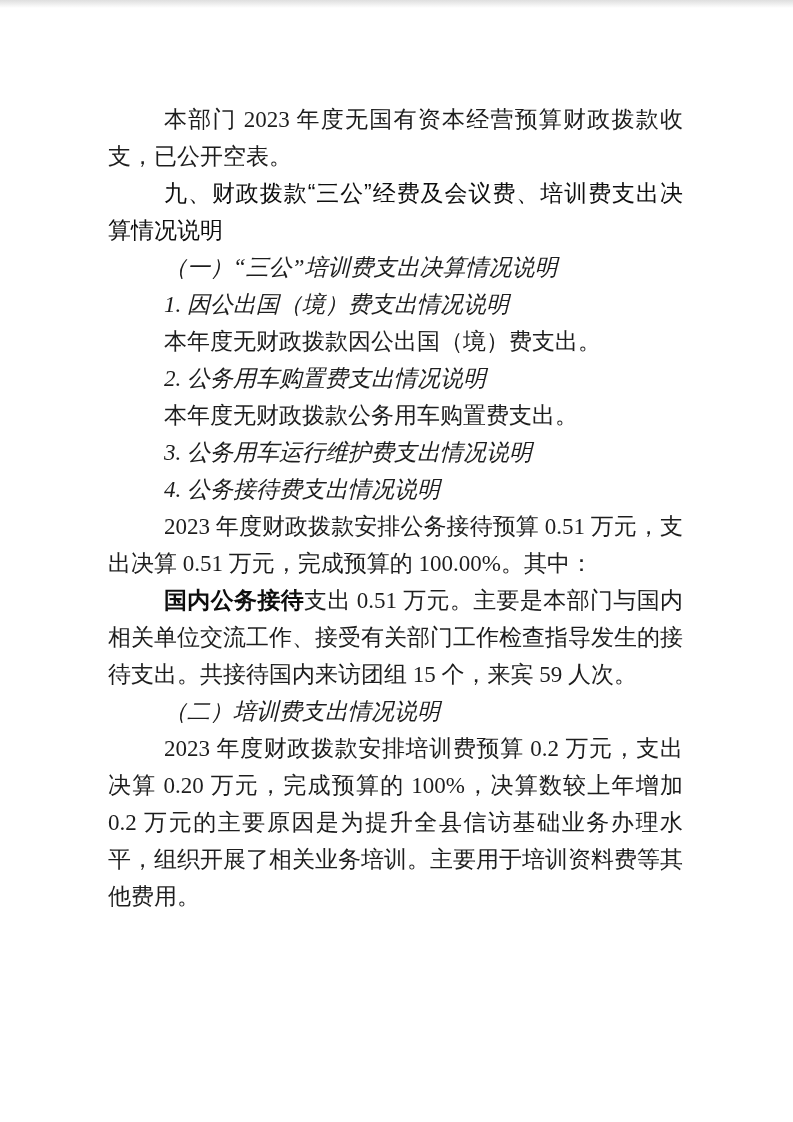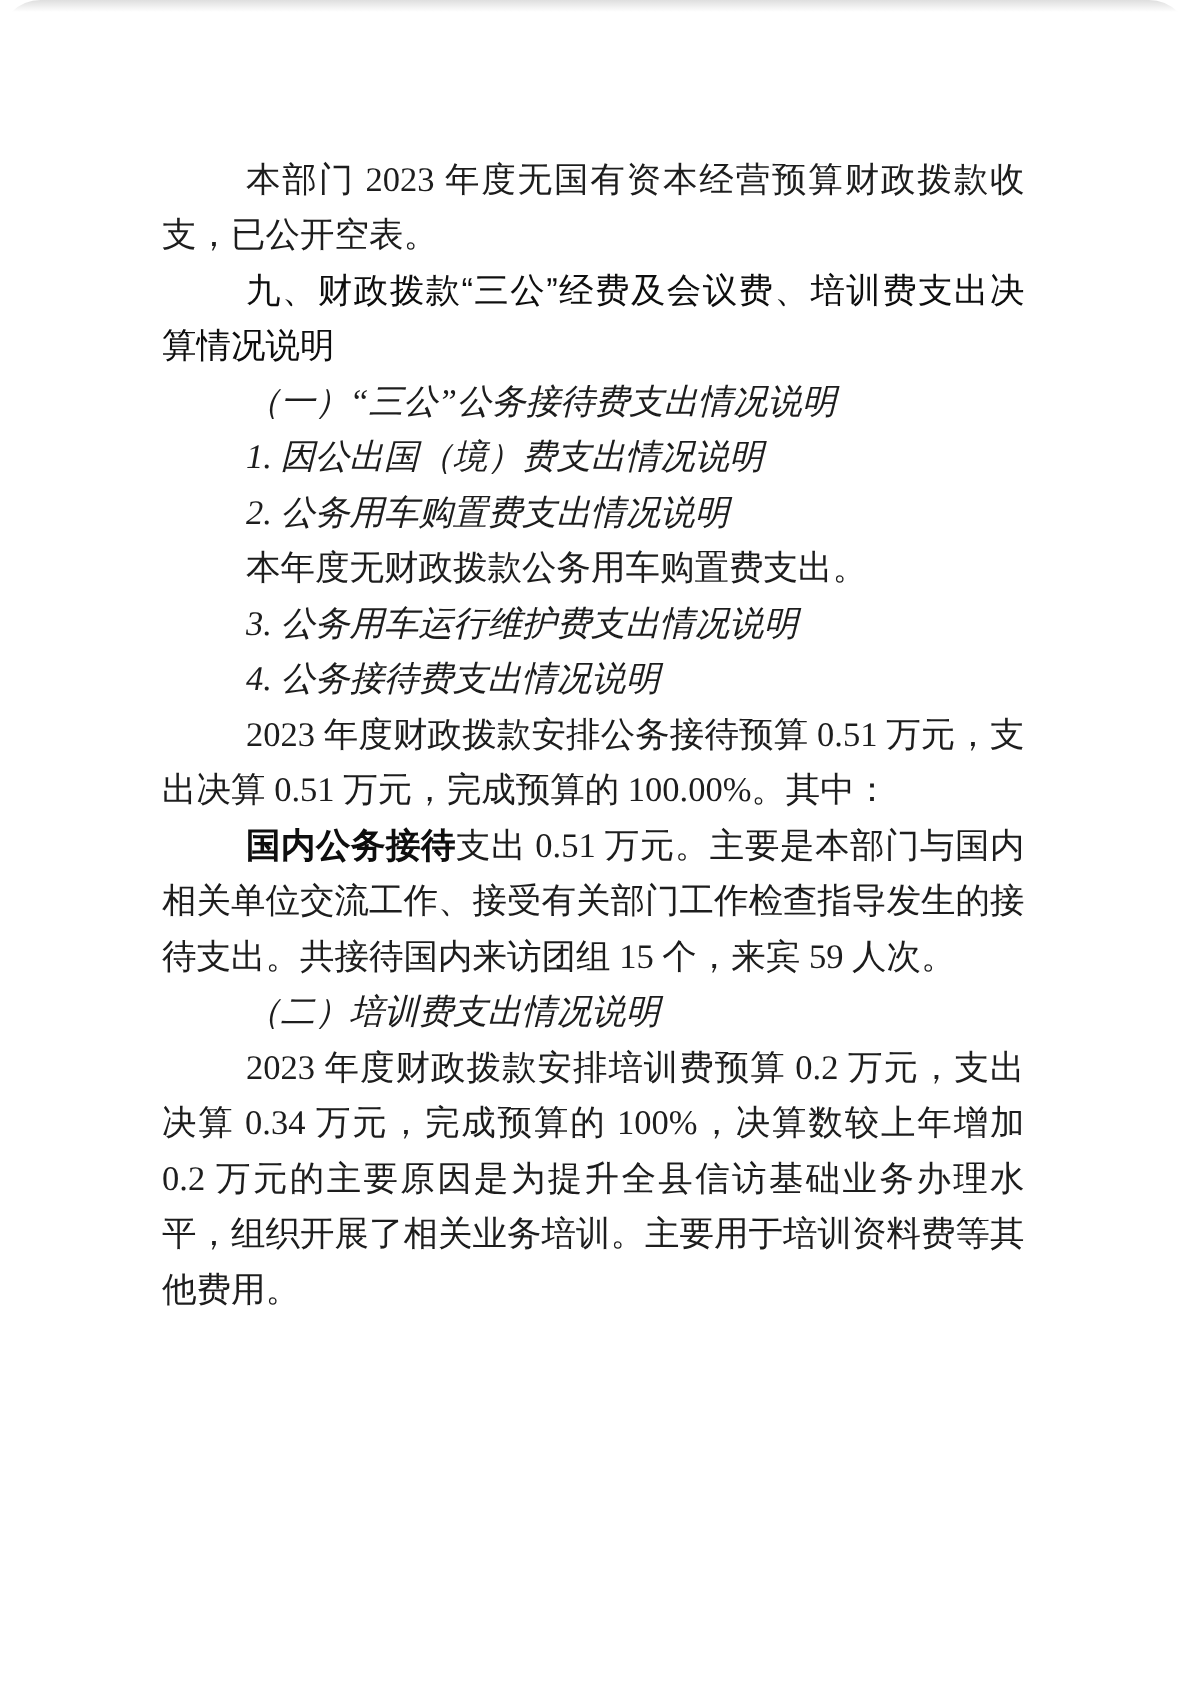--- a/index.html
+++ b/index.html
@@ -14,21 +14,20 @@
     margin: 0 auto;
     background: #ffffff;
     box-sizing: border-box;
     padding: 101px 110px 0 108px;
     overflow: hidden;
     font-family: "Liberation Serif", "DejaVu Serif", serif;
     font-size: 23px;
     line-height: 37px;
     color: #1d1d1d;
     text-align: justify;
-    border-radius: 27px;
   }
   .scan-edge {
     position: absolute;
     top: 0; left: 0; right: 0;
     height: 8px;
     background: linear-gradient(#d6d6d6, #ffffff);
     opacity: 0.8;
   }
   .page p {
     margin: 0;
@@ -52,37 +51,38 @@
 </head>
 <body>
 
 <div class="page">
   <div class="scan-edge"></div>
 
   <p class="p-body">本部门 2023 年度无国有资本经营预算财政拨款收支，已公开空表。</p>
 
   <p class="p-heading">九、财政拨款“三公”经费及会议费、培训费支出决算情况说明</p>
 
-  <p class="p-sub">（一）“三公”公务接待费支出情况说明</p>
+  <p class="p-sub">（一）“三公”培训费支出决算情况说明</p>
 
 
   <p class="p-sub">1. 因公出国（境）费支出情况说明</p>
 
+  <p class="p-body">本年度无财政拨款因公出国（境）费支出。</p>
 
   <p class="p-sub">2. 公务用车购置费支出情况说明</p>
 
   <p class="p-body">本年度无财政拨款公务用车购置费支出。</p>
 
   <p class="p-sub">3. 公务用车运行维护费支出情况说明</p>
 
 
   <p class="p-sub">4. 公务接待费支出情况说明</p>
 
   <p class="p-body">2023 年度财政拨款安排公务接待预算 0.51 万元，支出决算 0.51 万元，完成预算的 100.00%。其中：</p>
 
   <p class="p-body">
     <span class="run-bold">国内公务接待</span><span>支出 0.51 万元。主要是本部门与国内相关单位交流工作、接受有关部门工作检查指导发生的接待支出。共接待国内来访团组 15 个，来宾 59 人次。</span>
   </p>
 
   <p class="p-sub">（二）培训费支出情况说明</p>
 
-  <p class="p-body">2023 年度财政拨款安排培训费预算 0.2 万元，支出决算 0.34 万元，完成预算的 100%，决算数较上年增加 0.2 万元的主要原因是为提升全县信访基础业务办理水平，组织开展了相关业务培训。主要用于培训资料费等其他费用。</p>
+  <p class="p-body">2023 年度财政拨款安排培训费预算 0.2 万元，支出决算 0.20 万元，完成预算的 100%，决算数较上年增加 0.2 万元的主要原因是为提升全县信访基础业务办理水平，组织开展了相关业务培训。主要用于培训资料费等其他费用。</p>
 </div>
 
 </body></html>

